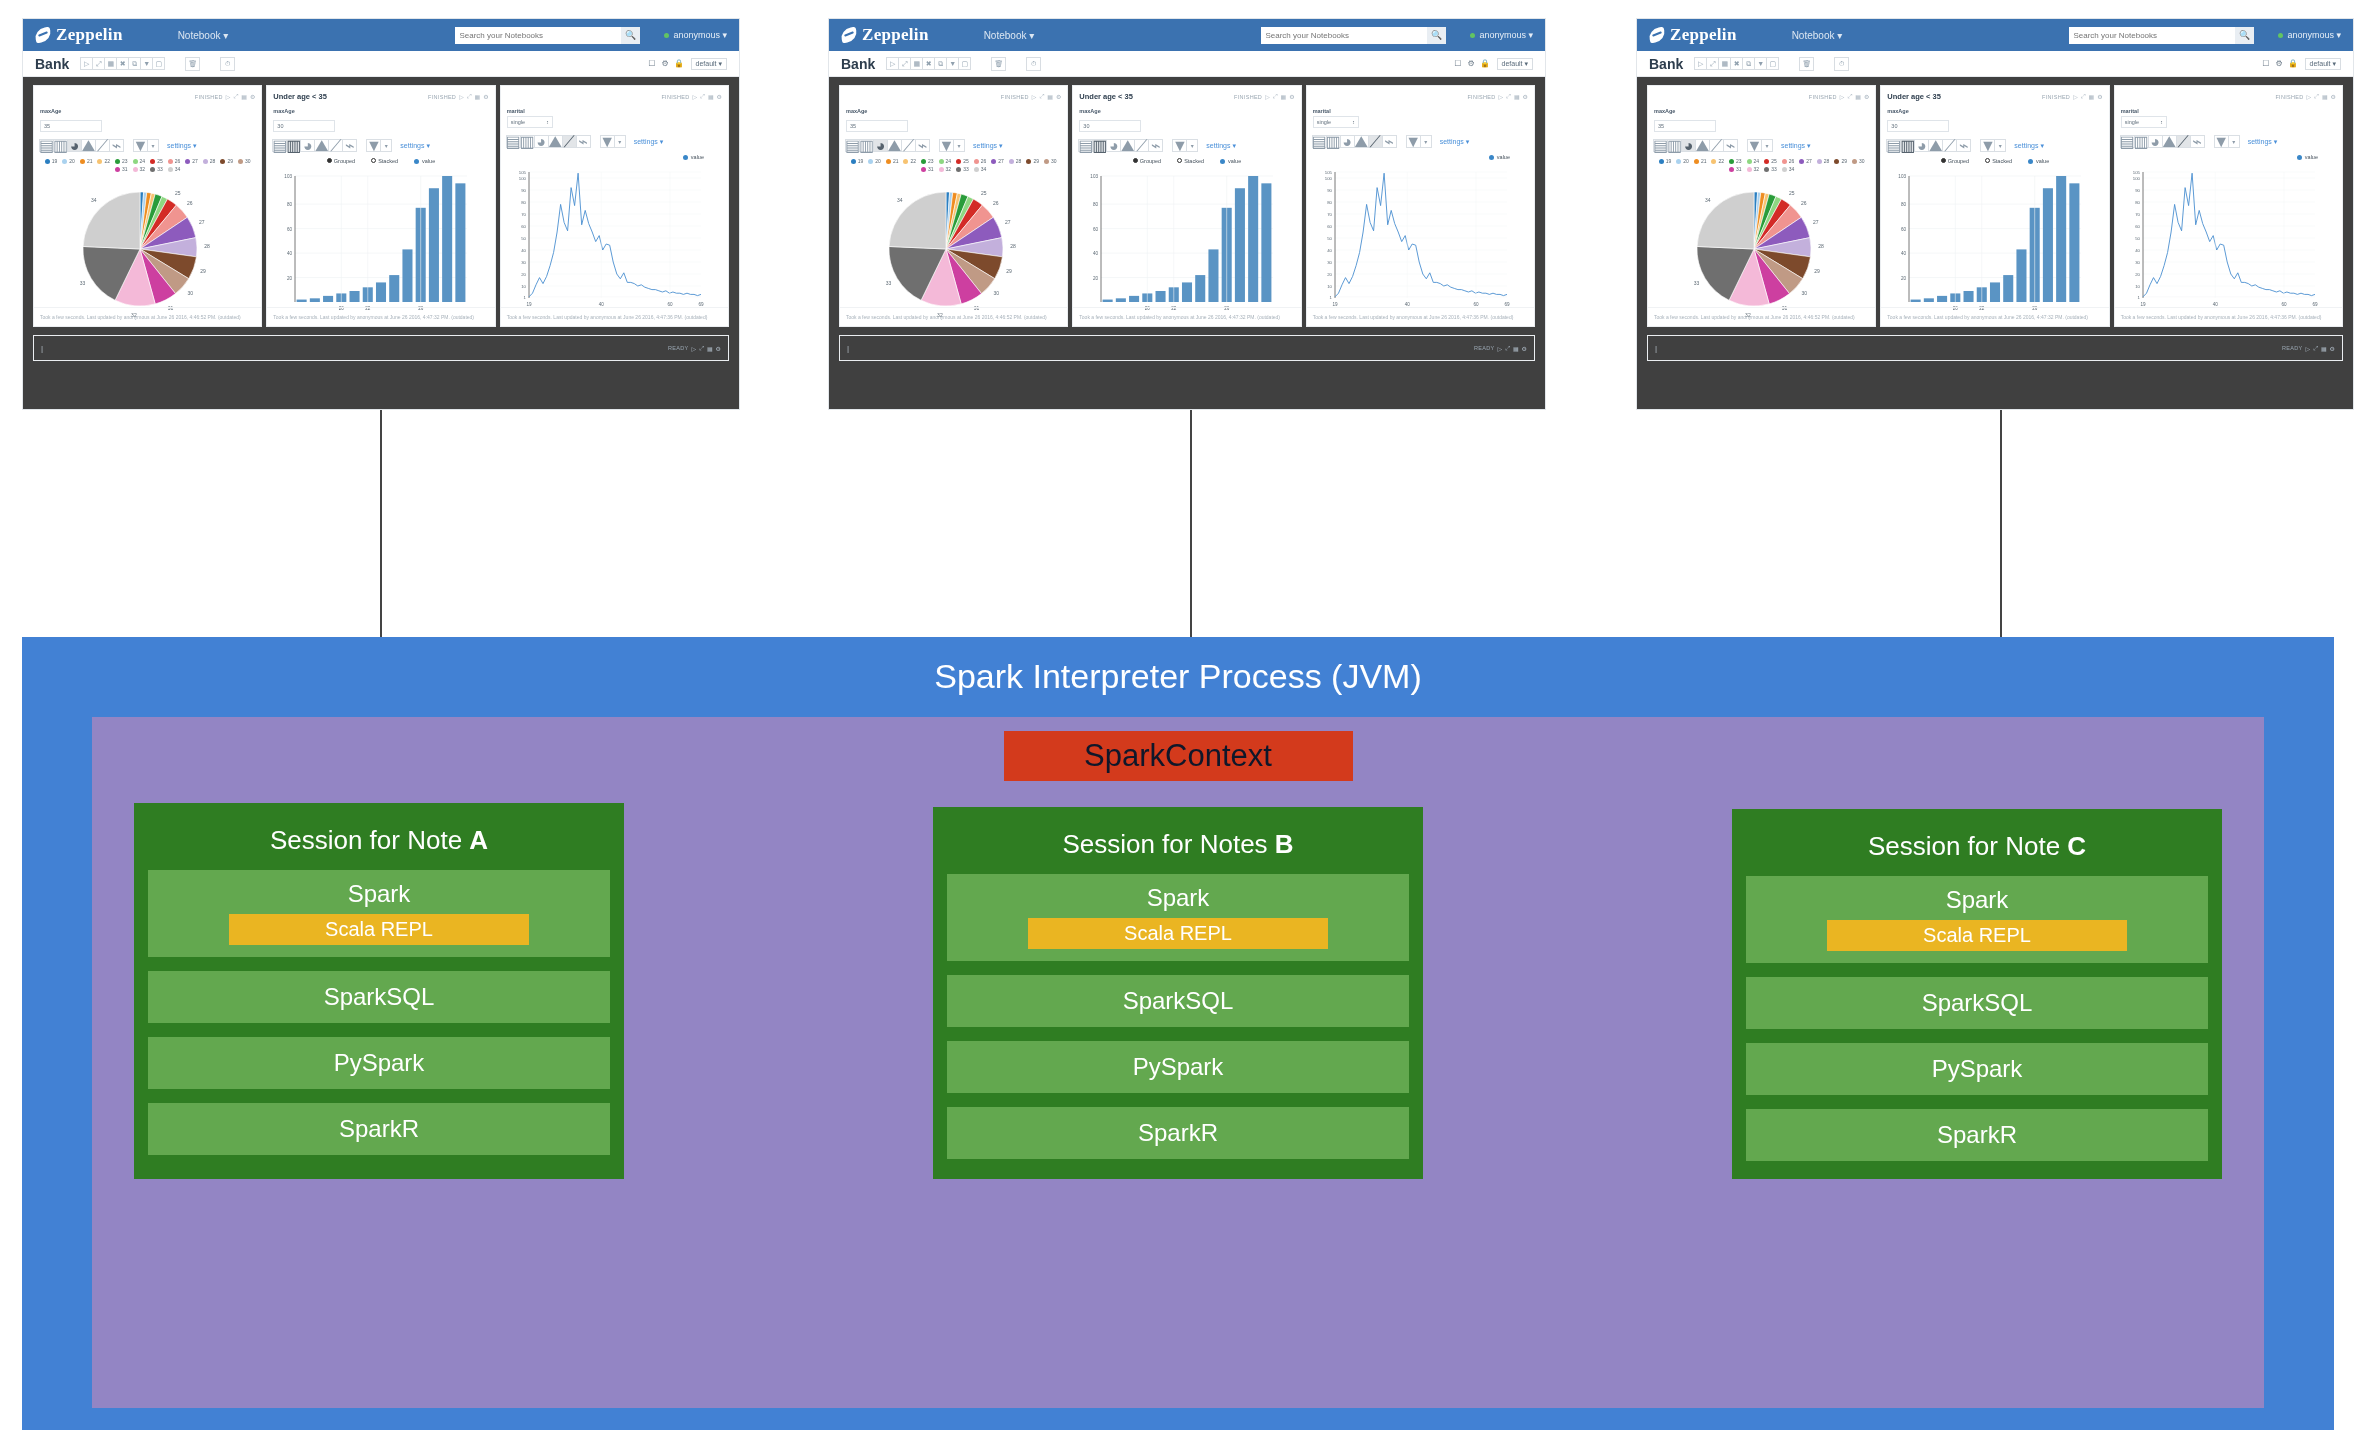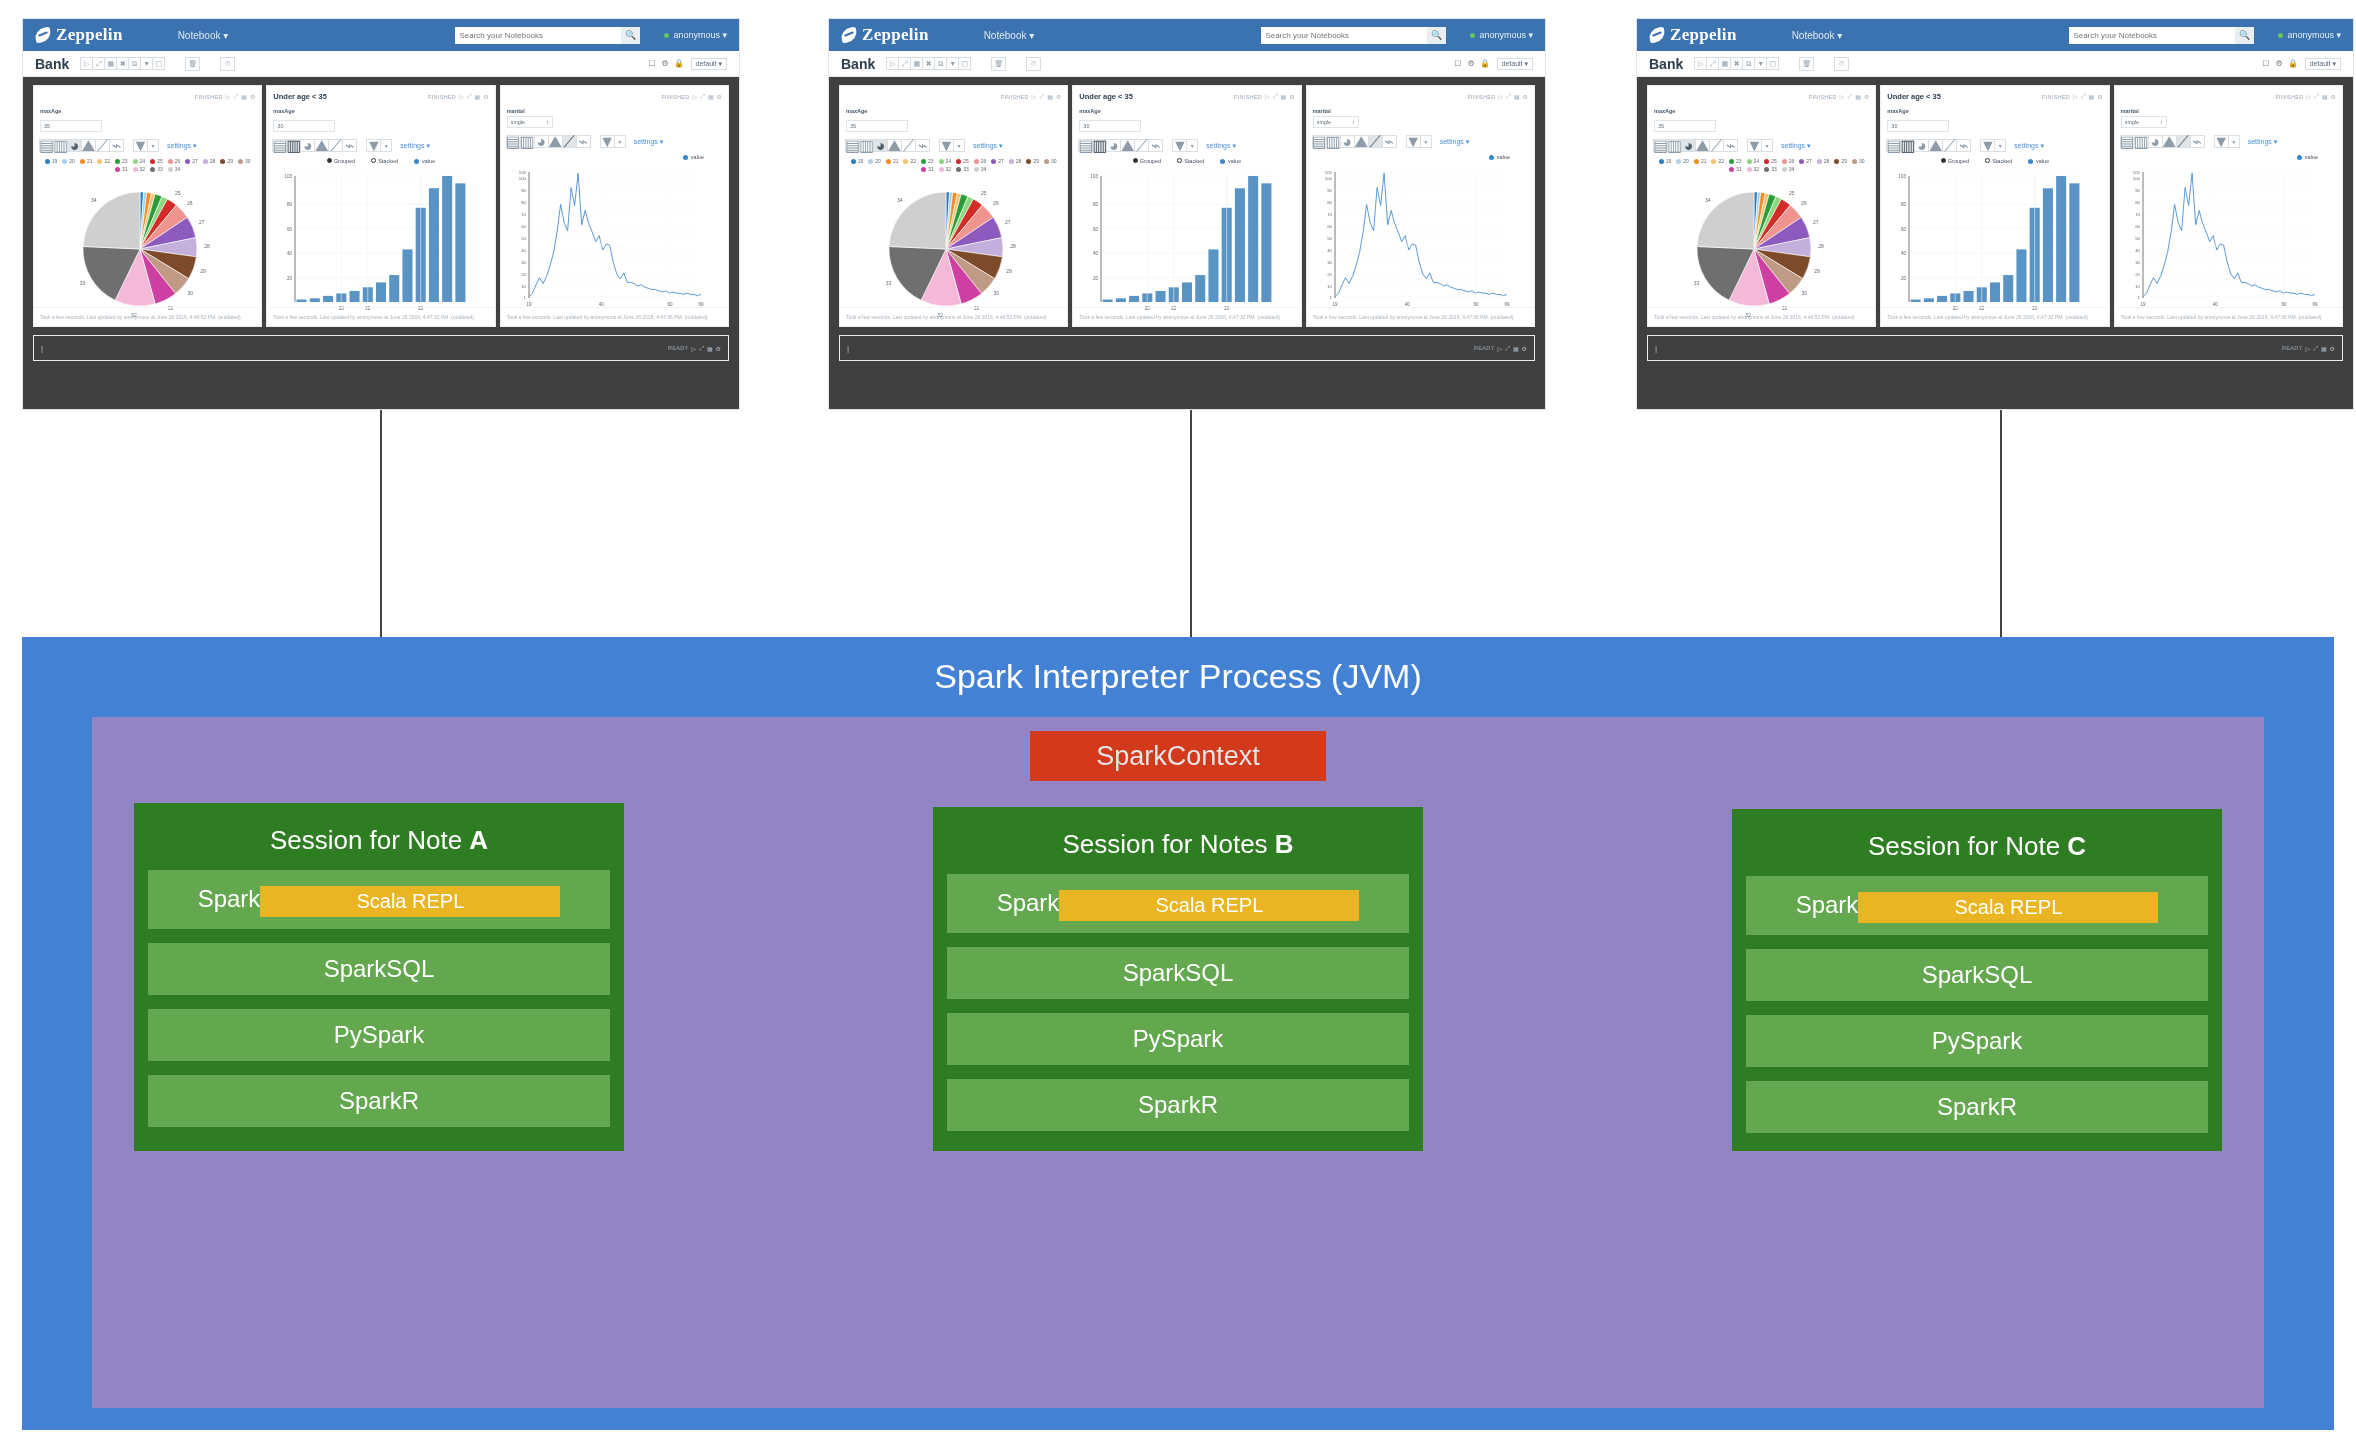--- a/index.html
+++ b/index.html
@@ -146,33 +146,33 @@
   .dg-title {
     text-align:center; color:#fff; font-size:34px; padding-top:20px;
     font-family:"Liberation Sans", sans-serif;
   }
   .ig-box {
     position:absolute; left:70px; top:80px; right:70px; bottom:22px;
     background:#9385c4;
   }
   .ig-title { text-align:center; color:#fff; font-size:30px; padding-top:18px; }
   .spark-ctx {
-    margin:14px auto 0 auto; width:296px; height:50px; background:#d33a1c;
-    color:#e5e5e5; font-size:27px; display:flex; align-items:center; justify-content:center;
+    margin:14px auto 0 auto; width:349px; height:50px; background:#d33a1c;
+    color:#0f172a; font-size:31px; display:flex; align-items:center; justify-content:center;
   }
   .sessions { display:flex; justify-content:space-between; padding:22px 42px 0 42px; }
   .session {
     width:490px; background:#2f7d22; padding:14px 14px 18px 14px;
   }
   .session.s2 { margin-top:4px; }
   .session-title { text-align:center; color:#fff; font-size:26px; padding:8px 0 14px 0;}
   .session-title b { font-weight:bold; }
   .item {
     background:#63a84f; color:#fff; font-size:24px;
-    display:flex; align-items:center; justify-content:center;
+    display:flex; flex-direction:column; align-items:center; justify-content:center;
     padding:10px 0; margin-bottom:14px; min-height:52px;
   }
   .item.spark { padding-bottom:12px; }
   .repl {
     background:#eab522; color:#fff; font-size:20px; padding:4px 0;
     width:300px; text-align:center; margin-top:6px;
   }
 </style>
 </head>
 <body>

